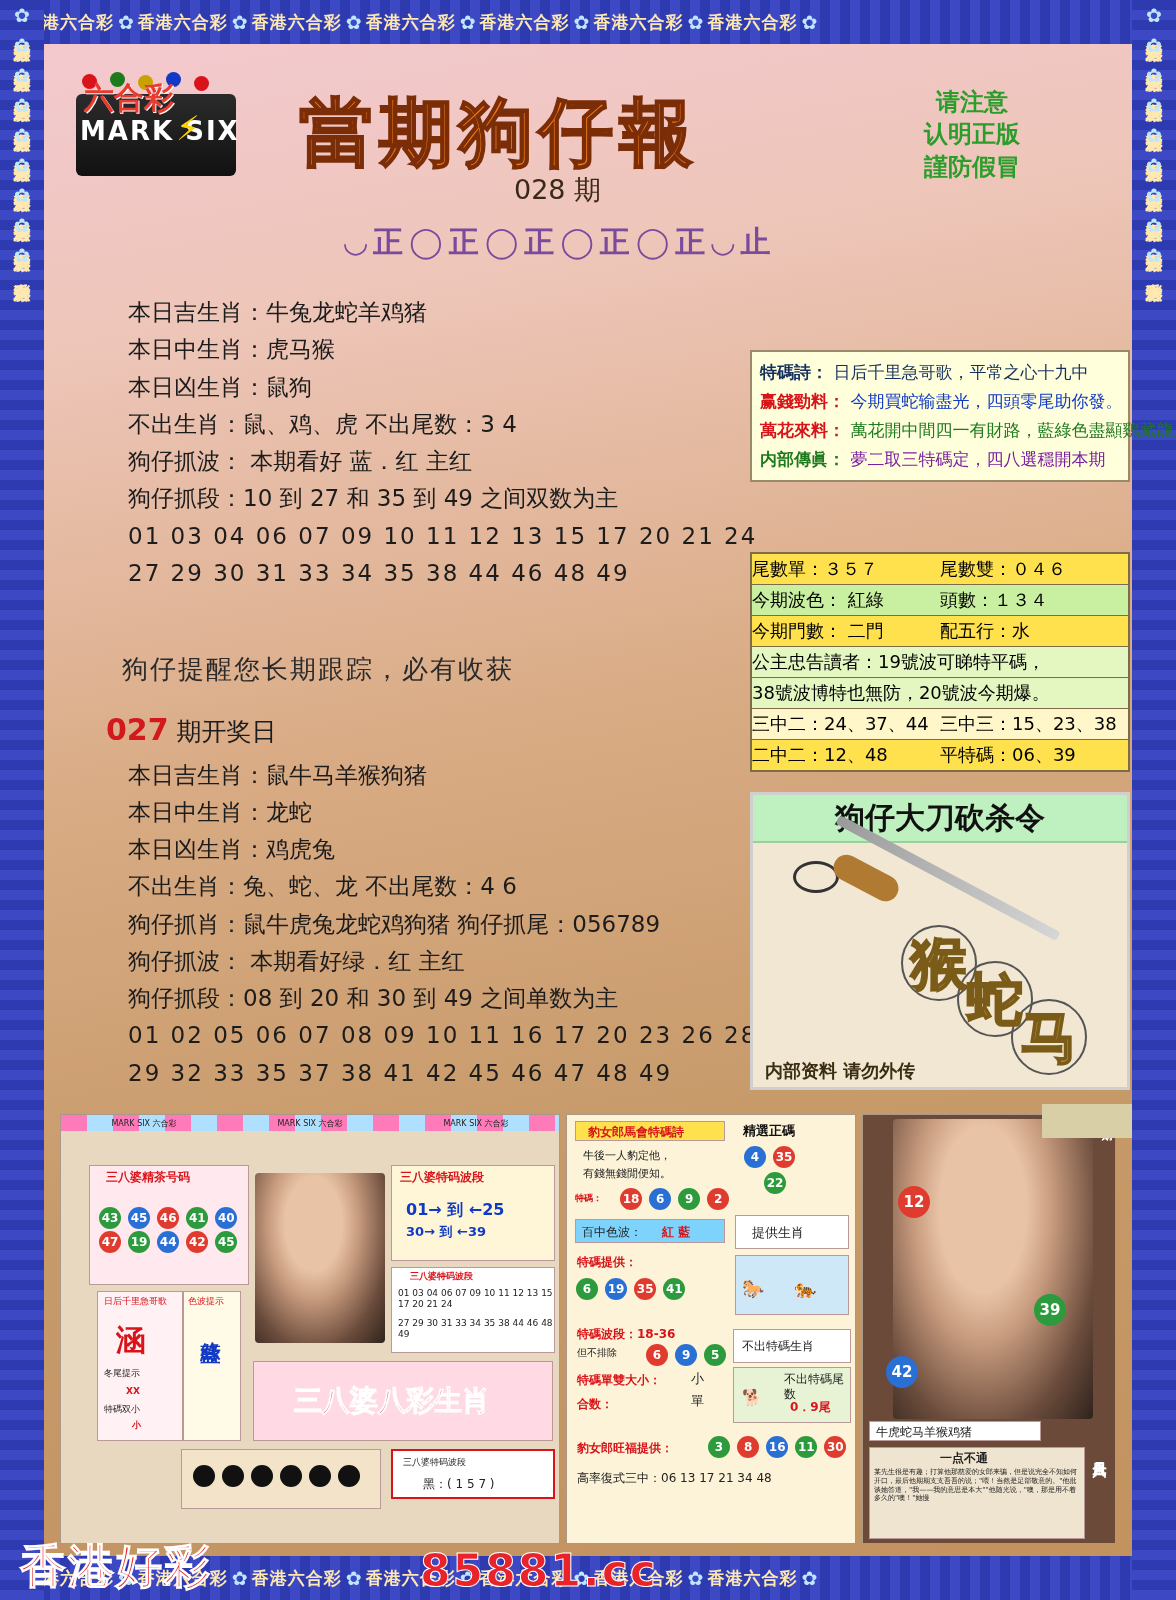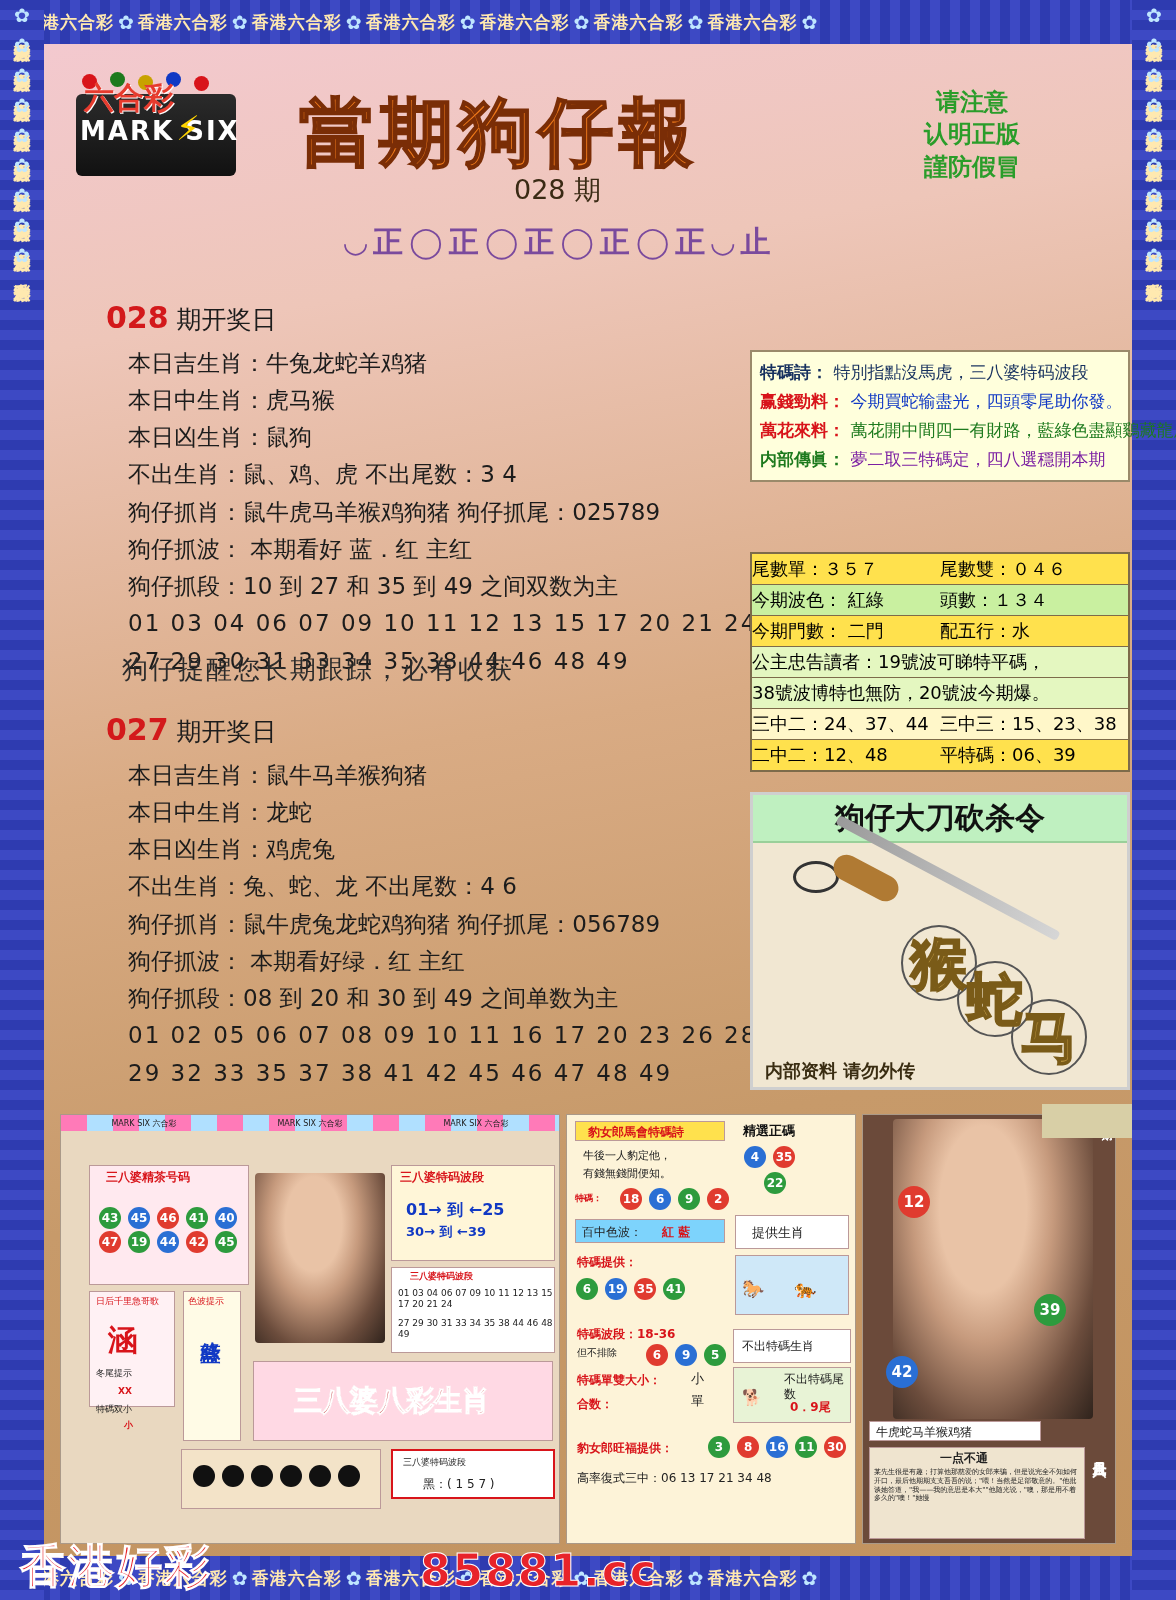--- a/index.html
+++ b/index.html
@@ -213,29 +213,24 @@
     <div class="title">當期狗仔報</div>
     <div class="issue">028 期</div>
     <div class="notice">
       <div>请注意</div>
       <div>认明正版</div>
       <div>謹防假冒</div>
     </div>
     <div class="subline">◡正◯正◯正◯正◯正◡止</div>
 
     <div class="sec" style="top:250px;">
-      <div class="hd">
-        <b>028</b>
-        <span>期开奖日</span>
-      </div>
       <div class="row indent">本日吉生肖：牛兔龙蛇羊鸡猪</div>
       <div class="row indent">本日中生肖：虎马猴</div>
       <div class="row indent">本日凶生肖：鼠狗</div>
       <div class="row indent">不出生肖：鼠、鸡、虎   不出尾数：3    4</div>
-      <div class="row indent">狗仔抓肖：鼠牛虎马羊猴鸡狗猪  狗仔抓尾：025789</div>
       <div class="row indent">狗仔抓波：                本期看好 蓝．红 主红</div>
       <div class="row indent">狗仔抓段：10 到 27 和 35 到 49 之间双数为主</div>
       <div class="row nums indent">01  03  04  06  07  09  10  11  12  13  15  17  20  21  24</div>
       <div class="row nums indent">27  29  30  31  33  34  35  38  44  46  48  49</div>
     </div>
 
     <div class="remind">狗仔提醒您长期跟踪，必有收获</div>
 
     <div class="sec" style="top:662px;">
       <div class="hd">
@@ -249,21 +244,21 @@
       <div class="row indent">狗仔抓肖：鼠牛虎兔龙蛇鸡狗猪  狗仔抓尾：056789</div>
       <div class="row indent">狗仔抓波：                本期看好绿．红 主红</div>
       <div class="row indent">狗仔抓段：08 到 20 和 30 到 49 之间单数为主</div>
       <div class="row nums indent">01  02  05  06  07  08  09  10  11  16  17  20  23  26  28</div>
       <div class="row nums indent">29  32  33  35  37  38  41  42  45  46  47  48  49</div>
     </div>
 
     <div class="poem">
       <div>
         <span class="k c-dark">特碼詩：</span>
-        <span class="c-dark">特別指點沒馬虎，三八婆特码波段</span>
+        <span class="c-dark">日后千里急哥歌，平常之心十九中</span>
       </div>
       <div>
         <span class="k c-red">赢錢勁料：</span>
         <span class="c-blue">今期買蛇输盡光，四頭零尾助你發。</span>
       </div>
       <div>
         <span class="k c-red">萬花來料：</span>
         <span class="c-green">萬花開中間四一有財路，藍綠色盡顯鷄藏龍尾</span>
       </div>
       <div>
@@ -344,21 +339,21 @@
         <div class="minibox" style="left:330px;top:50px;width:164px;height:96px;background:#fff6d8;">
           <div class="tinytxt redtxt" style="left:8px;top:4px;font-size:12px;font-weight:bold;">三八婆特码波段</div>
           <div class="tinytxt bluetxt" style="left:14px;top:34px;font-size:16px;font-weight:bold;">01→ 到 ←25</div>
           <div class="tinytxt bluetxt" style="left:14px;top:58px;font-size:13px;font-weight:bold;">30→ 到 ←39</div>
         </div>
         <div class="minibox" style="left:330px;top:152px;width:164px;height:86px;background:#fff;">
           <div class="tinytxt redtxt" style="left:18px;top:3px;font-weight:bold;">三八婆特码波段</div>
           <div class="tinytxt" style="left:6px;top:20px;">01  03  04  06  07  09  10  11  12  13  15  17  20  21  24</div>
           <div class="tinytxt" style="left:6px;top:50px;">27  29  30  31  33  34  35  38  44  46  48  49</div>
         </div>
-        <div class="minibox" style="left:28px;top:176px;width:86px;height:116px;background:#fff1f4;padding-left:48px;">
+        <div class="minibox" style="left:36px;top:176px;width:86px;height:150px;background:#fff1f4;padding-left:48px;">
           <div class="tinytxt redtxt" style="left:6px;top:4px;">日后千里急哥歌</div>
           <div style="position:absolute;left:18px;top:28px;font-size:30px;font-weight:bold;color:#d8141a;">涵</div>
           <div class="tinytxt" style="left:6px;top:76px;">冬尾提示</div>
           <div class="tinytxt redtxt" style="left:28px;top:94px;font-weight:bold;">XX</div>
           <div class="tinytxt" style="left:6px;top:112px;">特碼双小</div>
           <div class="tinytxt redtxt" style="left:34px;top:128px;font-weight:bold;">小</div>
         </div>
         <div class="minibox" style="left:122px;top:176px;width:58px;height:150px;background:#fffbe6;">
           <div class="tinytxt redtxt" style="left:4px;top:4px;">色波提示</div>
           <div style="position:absolute;left:14px;top:34px;font-size:20px;font-weight:bold;color:#1139c4;writing-mode:vertical-rl;">藍綠</div>

